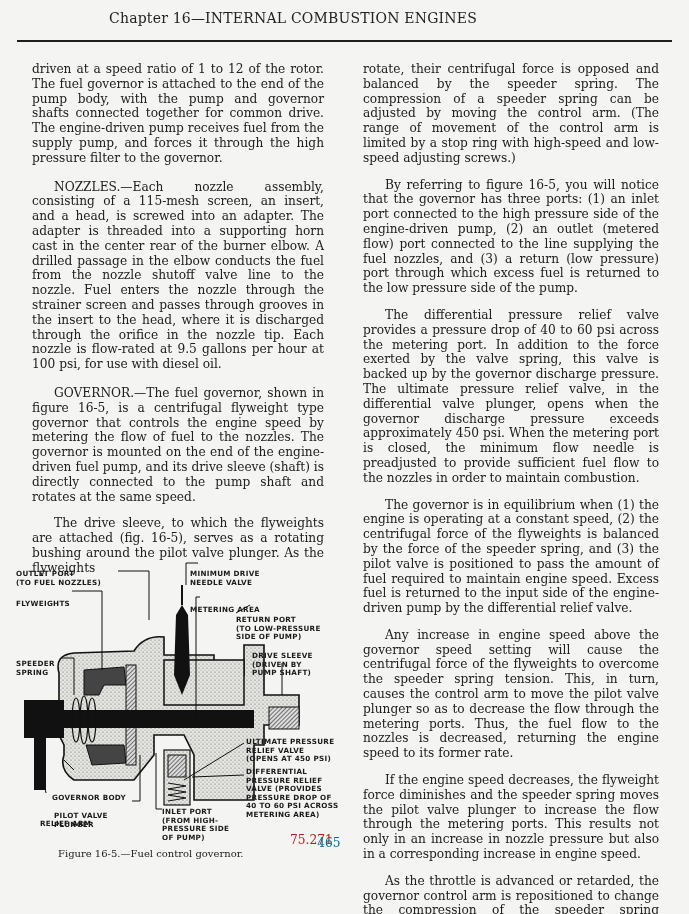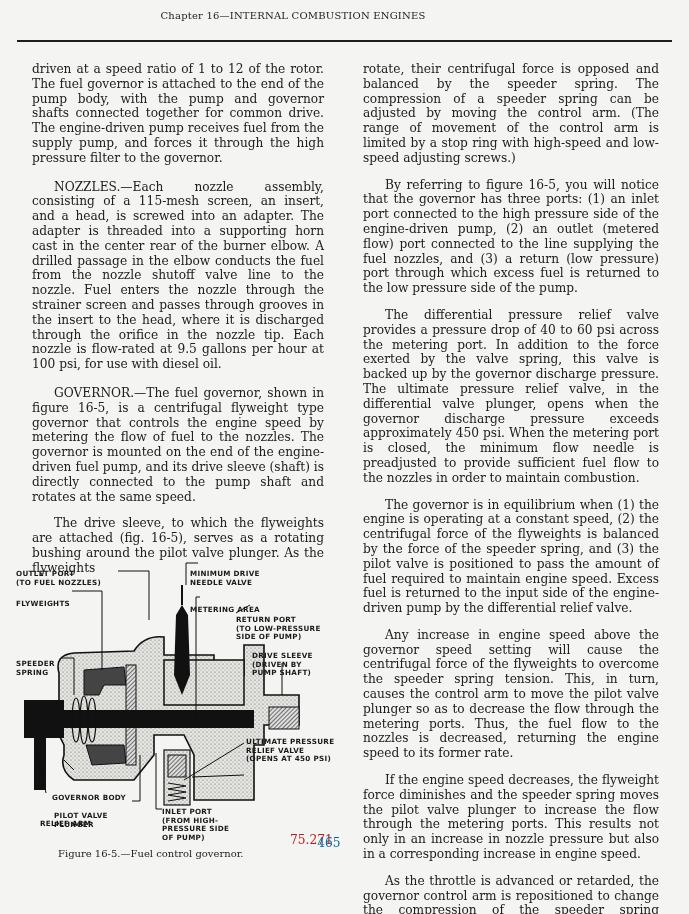--- a/index.html
+++ b/index.html
@@ -3,21 +3,21 @@
 <meta charset="utf-8">
 <style>
   html, body { margin: 0; padding: 0; }
   body {
     width: 689px; height: 914px; background: #f4f4f2; color: #222;
     font-family: "DejaVu Serif", "Liberation Serif", serif;
     position: relative; overflow: hidden;
   }
   .header {
     position: absolute; top: 10px; left: 0; width: 586px; text-align: center;
-    font-size: 10px; letter-spacing: 0.2px; color: #222;
+    font-size: 14px; letter-spacing: 0.2px; color: #222;
   }
   .rule {
     position: absolute; top: 40px; left: 17px; width: 655px; height: 2px; background: #1e1e1e;
   }
   .col {
     position: absolute; top: 50px; width: 316px;
     font-size: 12.2px; line-height: 14.8px; text-align: justify; color: #202020;
   }
   .col.left { left: 20px; }
   .col.right { left: 351px; width: 320px; }
@@ -137,20 +137,26 @@
 (TO LOW-PRESSURE
 SIDE OF PUMP)</div>
   <div class="lbl" style="left:2px;top:92px">SPEEDER
 SPRING</div>
   <div class="lbl" style="left:238px;top:84px">DRIVE SLEEVE
 (DRIVEN BY
 PUMP SHAFT)</div>
   <div class="lbl" style="left:232px;top:170px">ULTIMATE PRESSURE
 RELIEF VALVE
 (OPENS AT 450 PSI)</div>
+  <div class="lbl" style="left:232px;top:200px">DIFFERENTIAL
+PRESSURE RELIEF
+VALVE (PROVIDES
+PRESSURE DROP OF
+40 TO 60 PSI ACROSS
+METERING AREA)</div>
   <div class="lbl" style="left:38px;top:226px">GOVERNOR BODY</div>
   <div class="lbl" style="left:26px;top:252px">RELIEF ARM</div>
   <div class="lbl" style="left:148px;top:240px">INLET PORT
 (FROM HIGH-
 PRESSURE SIDE
 OF PUMP)</div>
   <div class="lbl" style="left:40px;top:244px">PILOT VALVE
 PLUNGER</div>
 </div>
 

